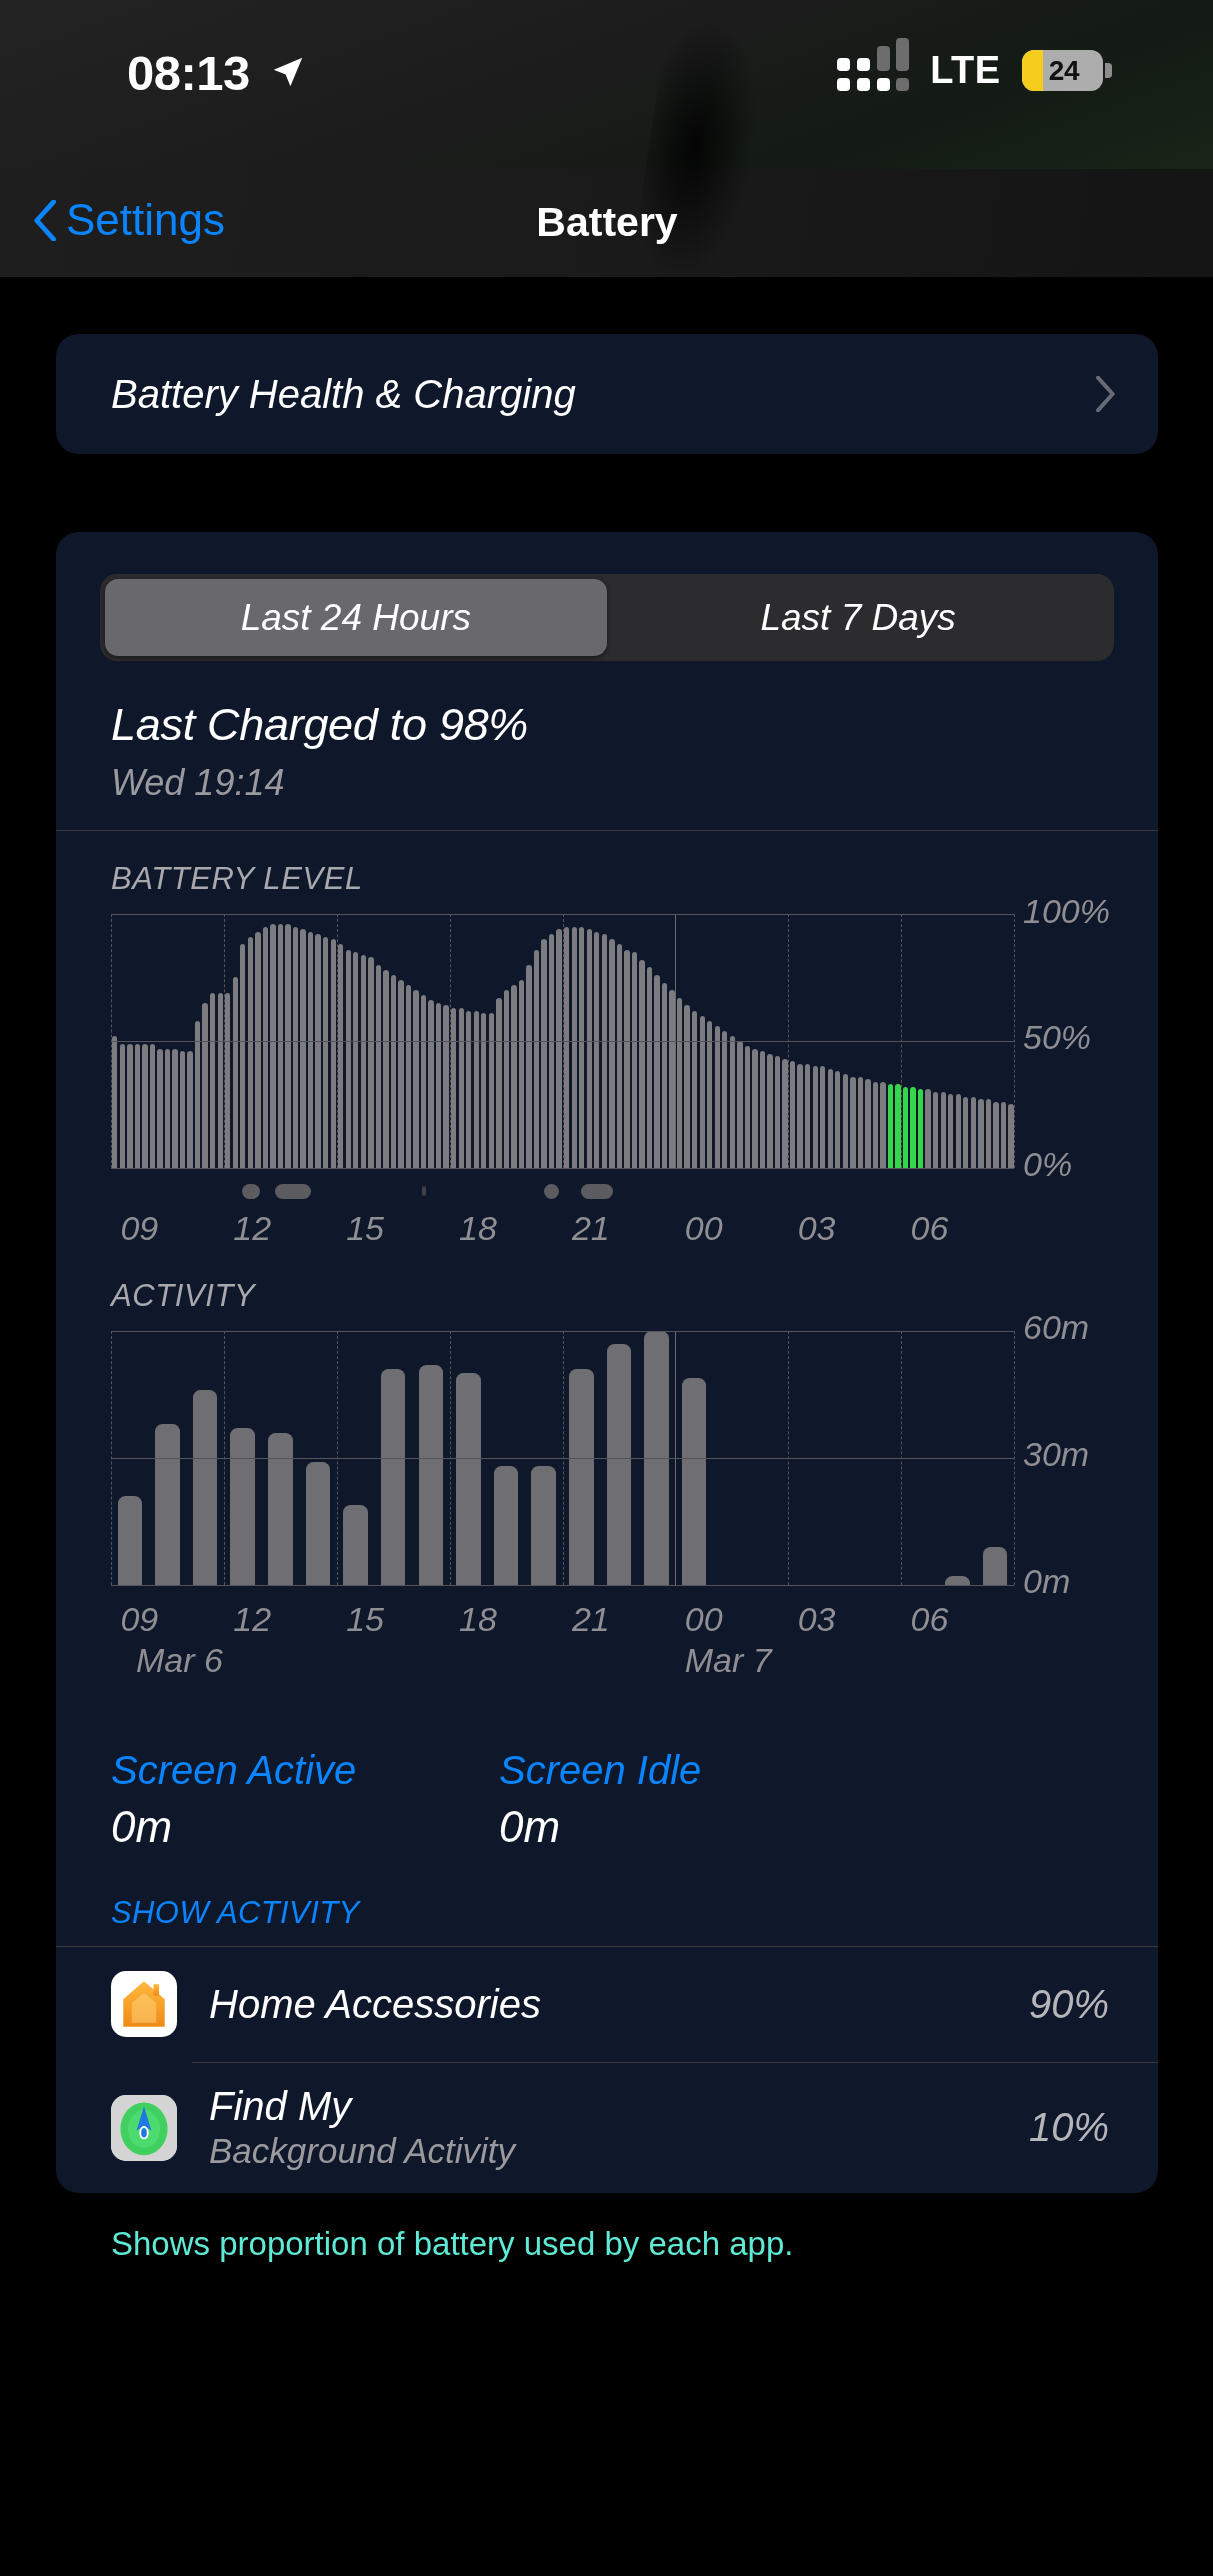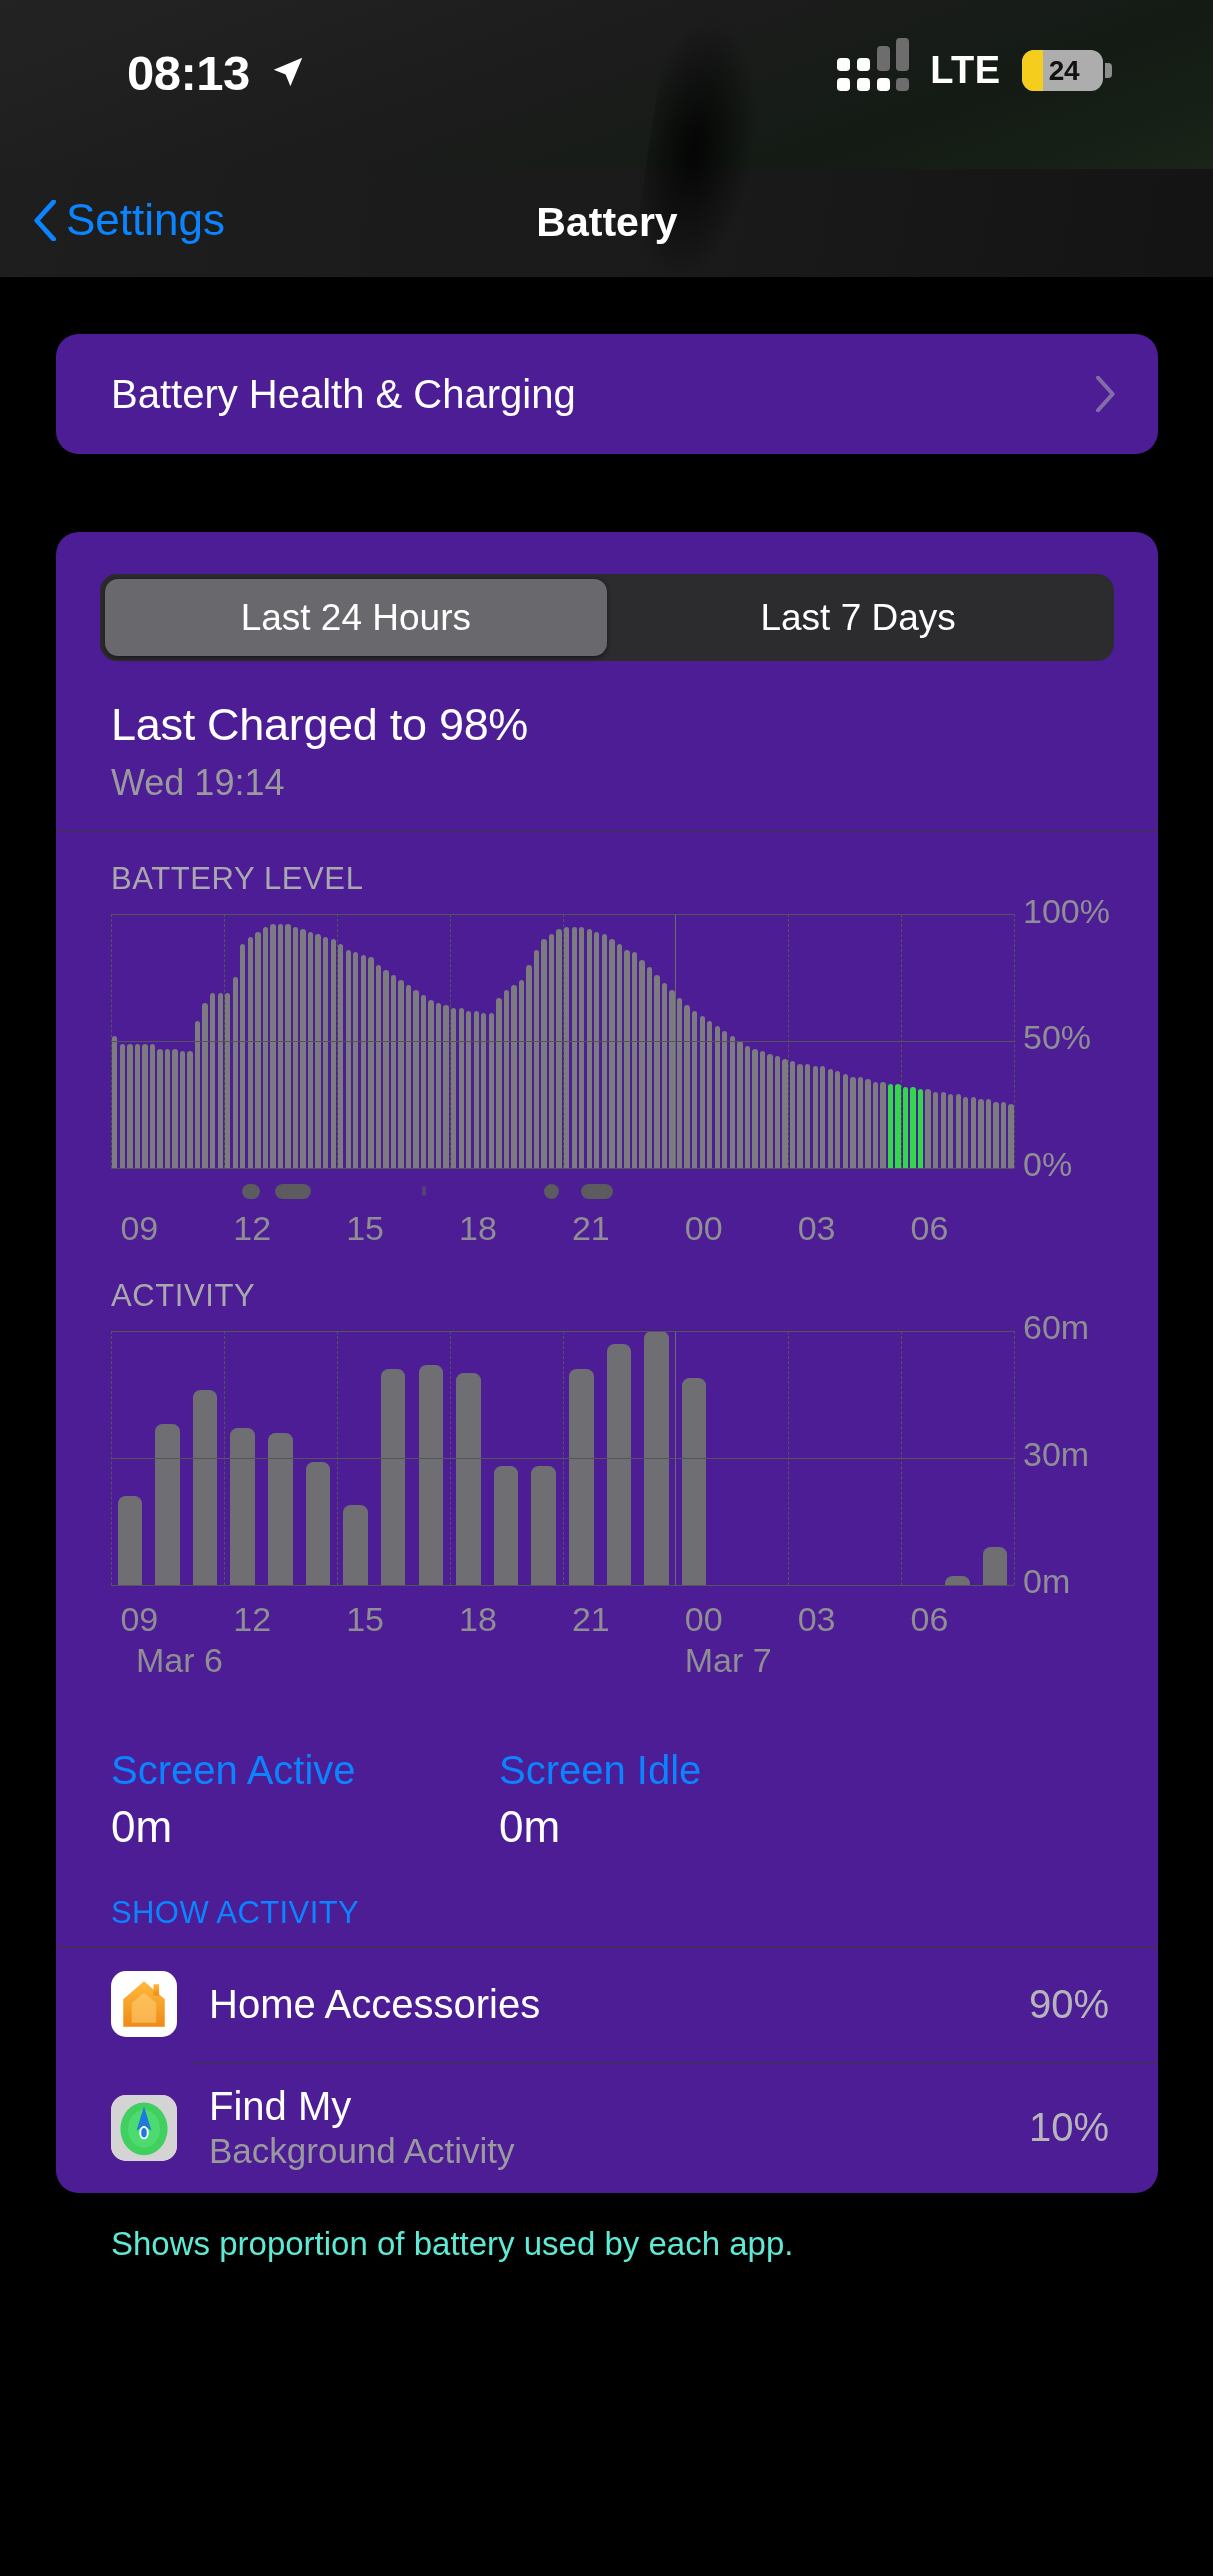--- a/index.html
+++ b/index.html
@@ -76,22 +76,23 @@
   .nav-smudge {
     position:absolute; left:649px; top:-169px; width:113px; height:301px;
     background: radial-gradient(ellipse at 40% 50%, rgba(0,0,0,0.85) 0%, rgba(0,0,0,0) 62%);
     transform: rotate(9deg);
   }
 
   
   .content { position:absolute; top:278px; left:0; width:1214px; }
 
   .card {
-    background:#4c1d95; border-radius:22.6px;
+    background:#0f172a; border-radius:22.6px;
     margin: 0 56px;
+    font-style: italic;
   }
 
   .health-row {
     height: 120px; display:flex; align-items:center;
     padding: 0 43px 0 55px; justify-content:space-between;
     margin-top: 56px;
   }
   .health-label { color:#fff; font-size:40px; }
   .chev-right { width:21px; height:36px; opacity:0.55; }
 

